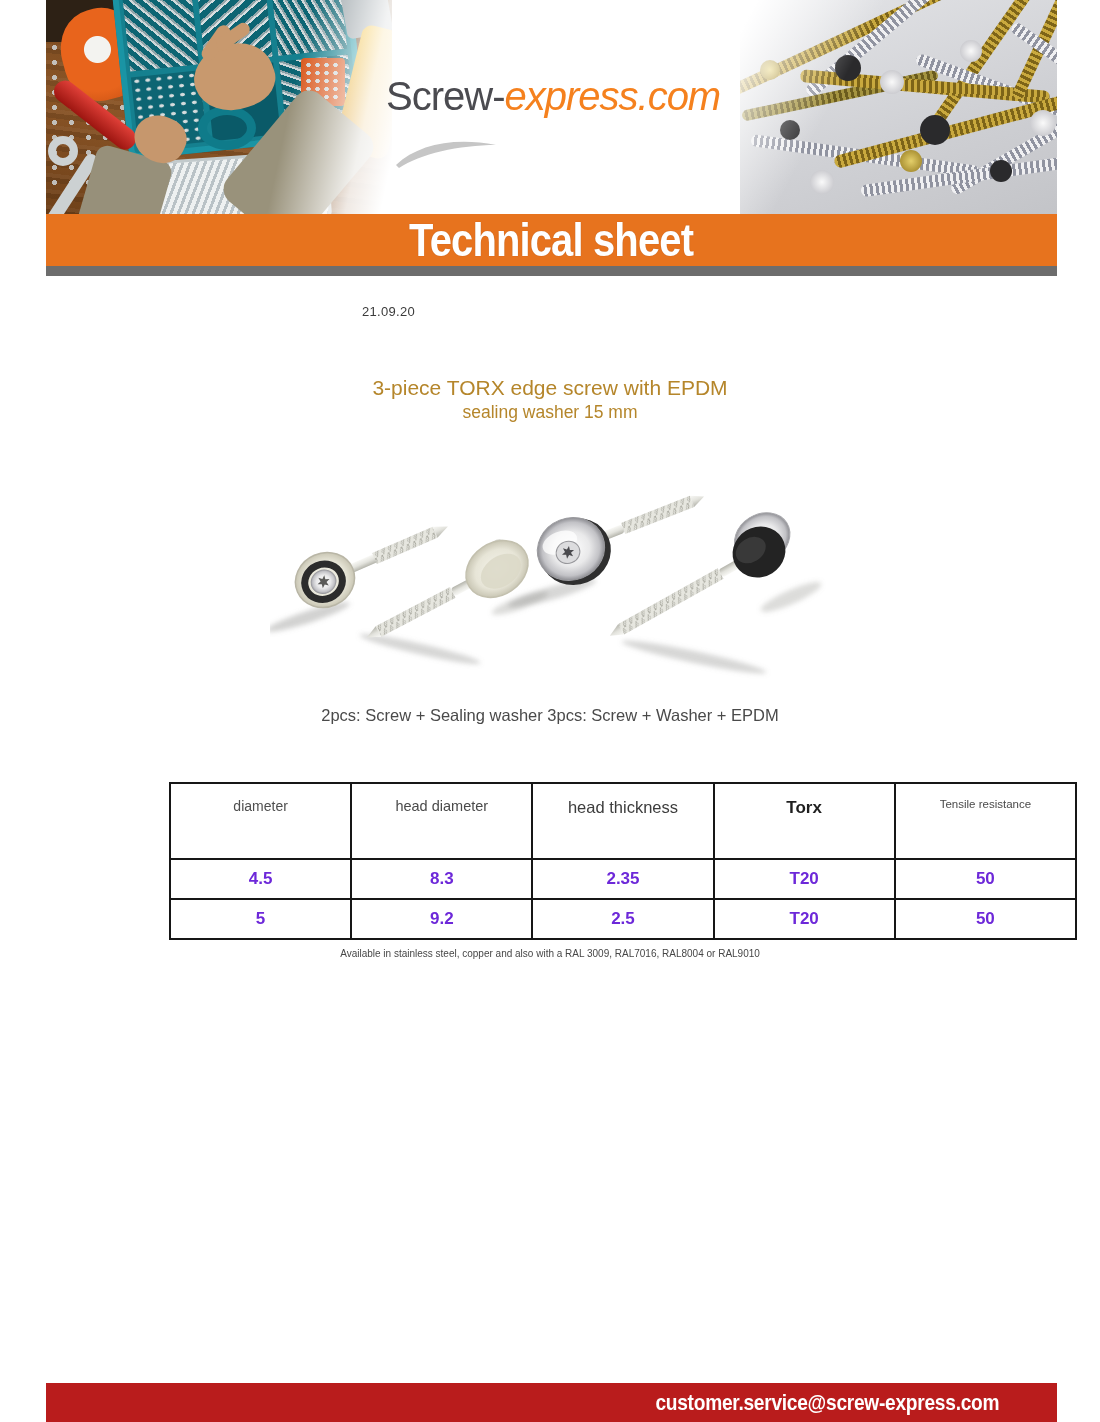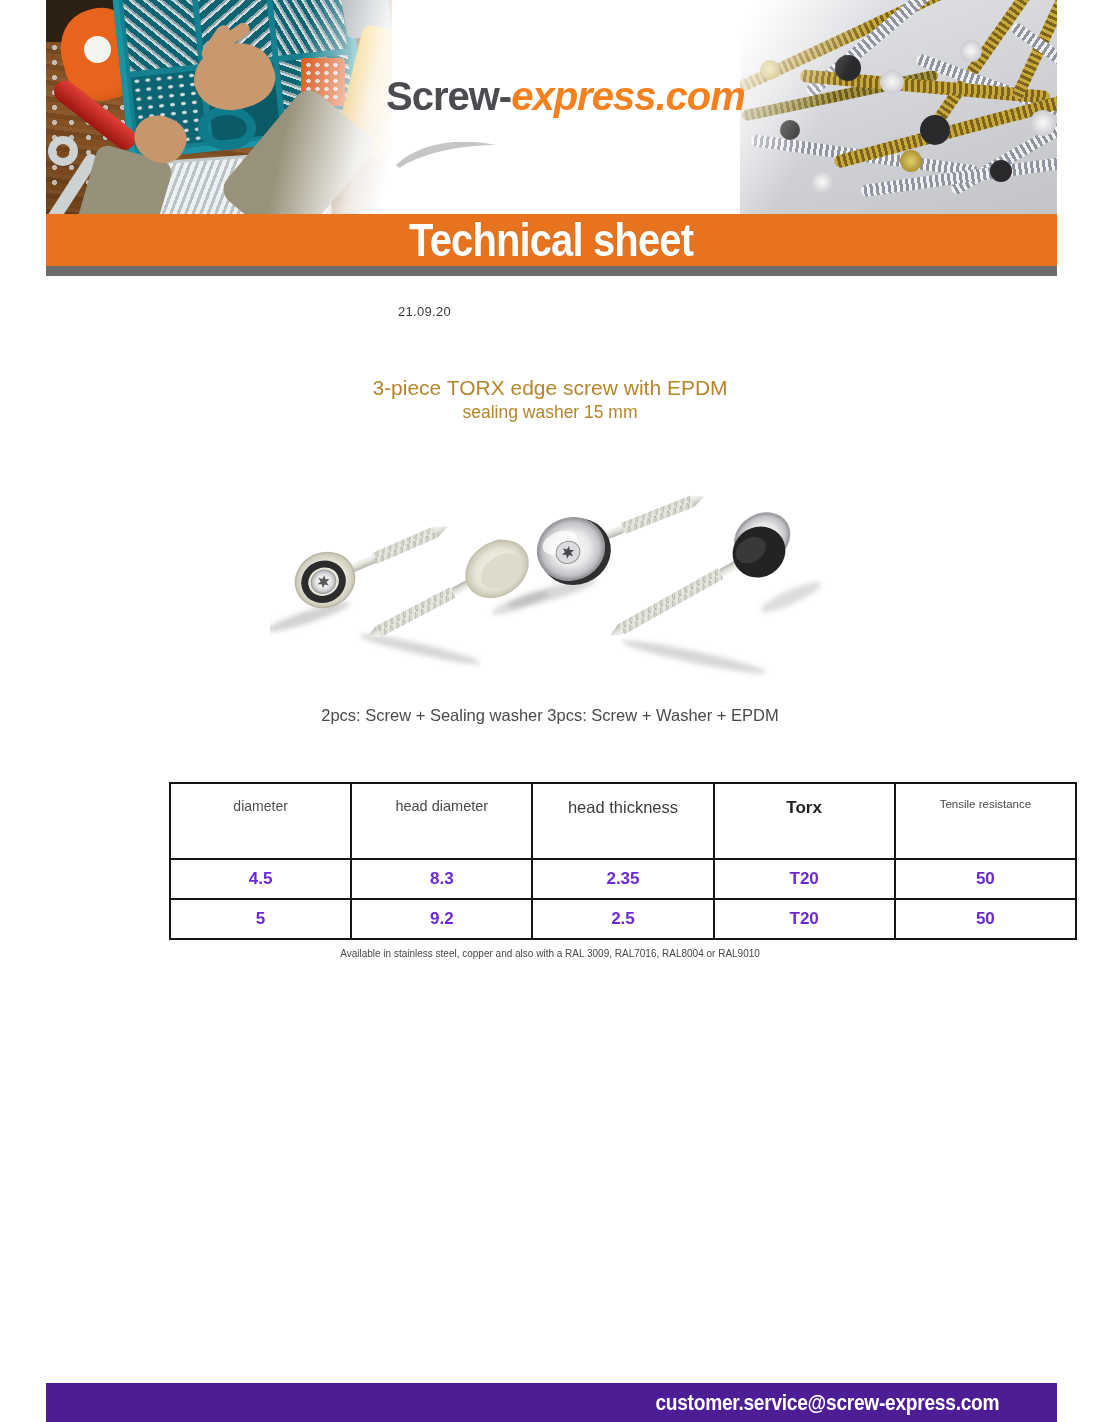--- a/index.html
+++ b/index.html
@@ -1,35 +1,35 @@
 <!DOCTYPE html>
 <html><head>
 <meta charset="utf-8">
 <style>
   html,body{margin:0;padding:0;background:#fff;}
   #page{position:relative;width:1100px;height:1422px;margin:0 auto;background:#fff;overflow:hidden;
         font-family:"Liberation Sans",sans-serif;}
-  .abs{position:absolute;margin-left:36px;}
+  .abs{position:absolute;}
 
   
   .photo{position:absolute;top:0;height:214px;overflow:hidden;}
   #photo-left{left:46px;width:346px;background:linear-gradient(15deg,#6e4018,#8a5527 40%,#7a4a1f 70%,#5f370f);}
   #photo-left .grain{position:absolute;inset:0;background:repeating-linear-gradient(7deg,rgba(0,0,0,.10) 0 5px,rgba(255,255,255,.04) 5px 9px,transparent 9px 16px);}
   .decor{position:absolute;}
   #photo-right{left:740px;width:317px;background:linear-gradient(160deg,#e4e5e8,#cfd0d4 60%,#c3c4c8);}
   .sc{position:absolute;border-radius:6px;}
   .sc.gold{background:repeating-linear-gradient(90deg,#c9a93e 0 3px,#7d6418 3px 6px);}
   .sc.silver{background:repeating-linear-gradient(90deg,#f0f0f2 0 3px,#9093a0 3px 6px);}
   .sc.olive{background:repeating-linear-gradient(90deg,#a59440 0 3px,#6b5c1d 3px 6px);}
   .hd{position:absolute;border-radius:50%;}
   .fade-r{position:absolute;inset:0;background:linear-gradient(102deg,rgba(255,255,255,0) 68%,rgba(255,255,255,.88) 88%,#fff 97%);}
   .fade-l{position:absolute;inset:0;background:linear-gradient(118deg,#fff 4%,rgba(255,255,255,.65) 14%,rgba(255,255,255,0) 34%);}
 
   
-  #logo{position:absolute;left:386px;top:74px;font-size:40px;font-weight:bold;letter-spacing:-1px;white-space:nowrap;}
+  #logo{position:absolute;left:386px;top:74px;font-size:40px;font-weight:normal;letter-spacing:-1px;white-space:nowrap;}
   #logo .pre{color:#4b4b50;}
   #logo .suf{color:#f5811e;font-style:italic;}
   #swoosh{position:absolute;left:393px;top:136px;}
 
   
   #banner{position:absolute;left:46px;top:214px;width:1011px;height:52px;background:#e7731e;text-align:center;}
   #banner .txt{display:inline-block;transform:scaleX(.85);transform-origin:center;color:#fff;font-weight:bold;
                font-size:47px;line-height:51px;letter-spacing:-1px;text-shadow:0 0 1px rgba(70,30,0,.35);white-space:nowrap;}
   #divider{position:absolute;left:46px;top:266px;width:1011px;height:10px;background:#6d6d6d;}
 
@@ -51,21 +51,21 @@
   #spec-table th,#spec-table td{border:2px solid #161616;text-align:center;padding:0;}
   #spec-table thead th{height:60px;vertical-align:top;padding-top:14px;font-weight:normal;}
   #spec-table thead th:nth-child(1){font-size:14px;color:#4f4f4f;}
   #spec-table thead th:nth-child(2){font-size:14.5px;color:#4a4a4a;}
   #spec-table thead th:nth-child(3){font-size:16.5px;color:#3d3d3d;}
   #spec-table thead th:nth-child(4){font-size:17px;font-weight:bold;color:#1f1f1f;}
   #spec-table thead th:nth-child(5){font-size:11.5px;color:#4a4a4a;border-radius:26px;}
   #spec-table tbody td{height:38px;font-size:17px;font-weight:bold;color:#6d28d9;vertical-align:middle;}
 
   
-  #footer{position:absolute;left:46px;top:1383px;width:1011px;height:39px;background:#4c1d95;text-align:right;}
+  #footer{position:absolute;left:46px;top:1383px;width:1011px;height:39px;background:#b91c1c;text-align:right;}
   #footer .txt{display:inline-block;transform:scaleX(.87);transform-origin:right center;color:#fff;font-weight:bold;
                font-size:22px;line-height:39px;margin-right:58px;letter-spacing:-.3px;white-space:nowrap;}
 </style>
 </head>
 <body>
 
 <div id="page">
 
   <div id="photo-left" class="photo">
     <div class="grain"></div>

